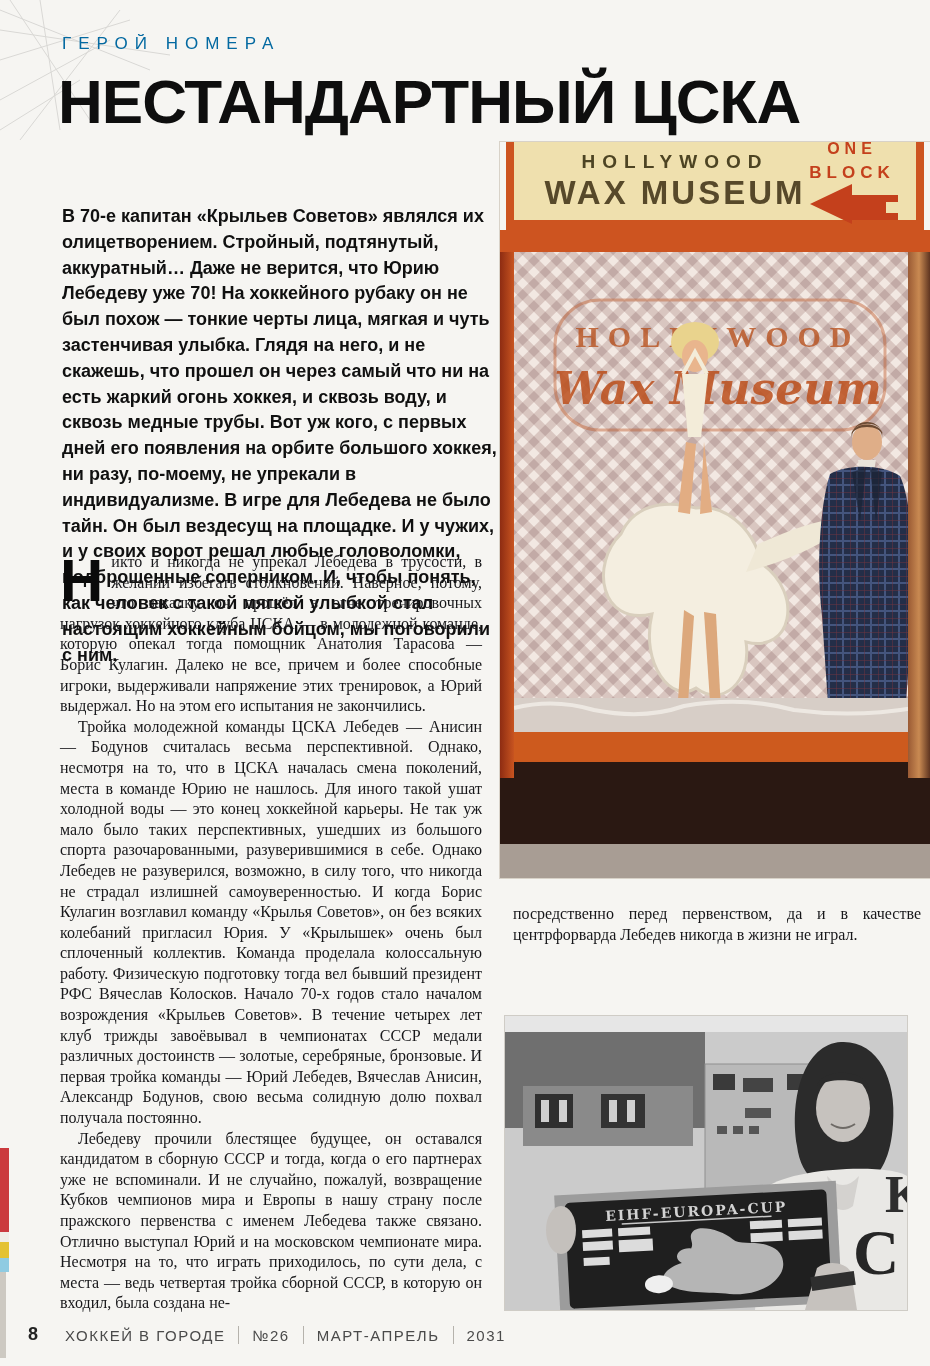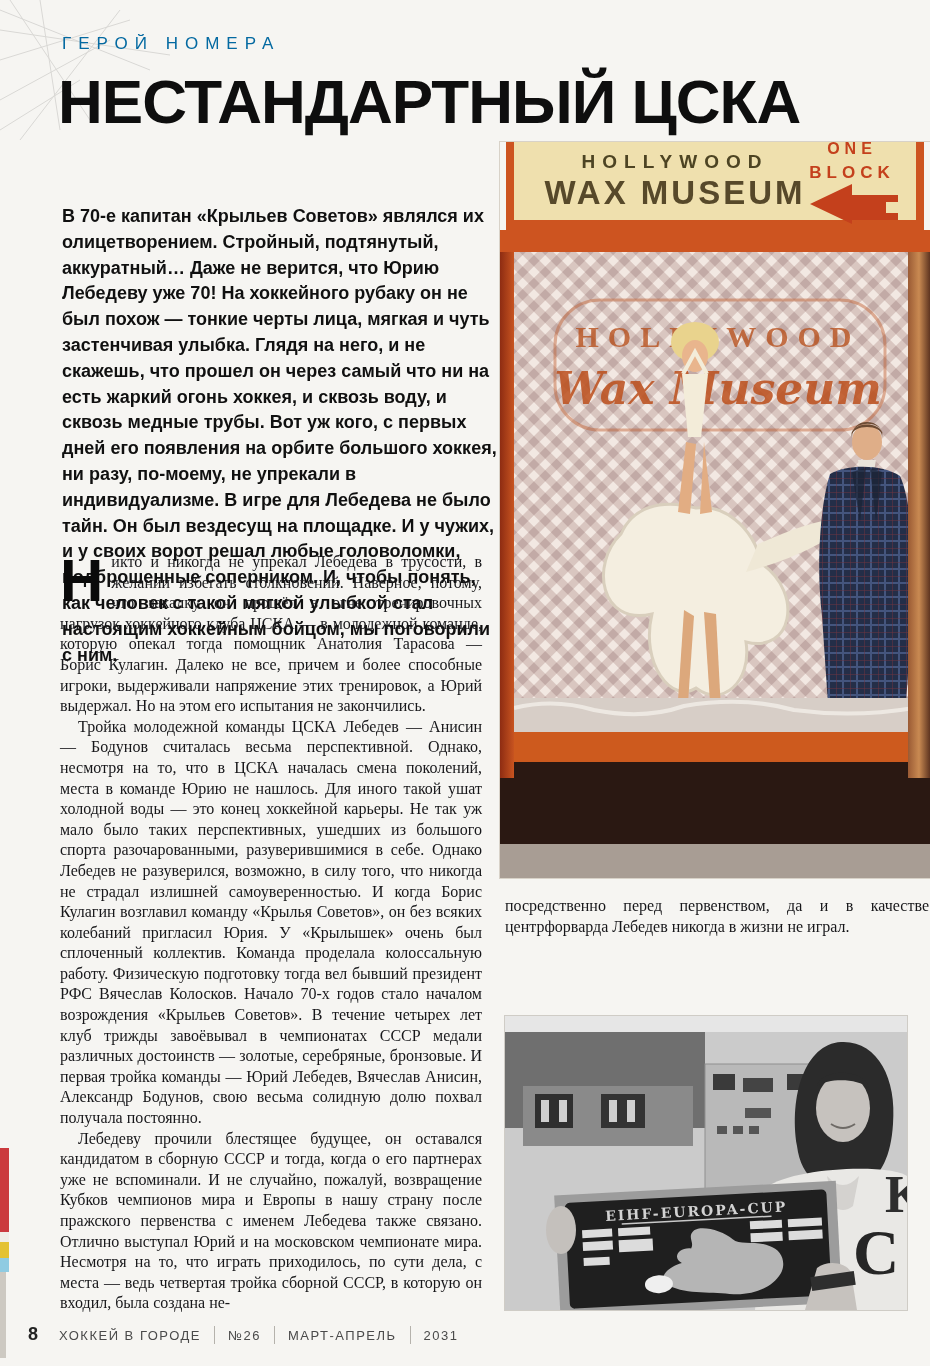--- a/index.html
+++ b/index.html
@@ -18,34 +18,34 @@
         font-weight:bold;color:#101010;}
 
   .body-serif{font-family:"Liberation Serif",serif;font-size:16px;line-height:20.6px;
               text-align:justify;color:#17171a;}
   .col-left{left:60px;top:552px;width:422px;}
   .col-left p{margin:0;}
   .col-left p.ind{text-indent:18px;}
   .dropcap{float:left;font-family:"Liberation Sans",sans-serif;font-weight:900;
            font-size:60px;line-height:50px;color:#0a0a0a;margin:4px 8px 0 0;}
   .col-right-text{left:505px;top:896px;width:424px;}
-  .col-right-text p{margin:0;}
+  .col-right-text p{margin:8px;}
   .col-right-text p.ind{text-indent:18px;}
 
   .photo1{left:500px;top:142px;width:430px;height:736px;box-shadow:0 0 0 1px #d8d2c8;}
   .photo2{left:505px;top:1016px;width:402px;height:294px;box-shadow:0 0 0 1px #cfccc6;}
   .photo1 svg,.photo2 svg{display:block;}
 
   .edge-strip{left:0;top:1148px;width:9px;height:210px;}
   .edge-strip div{width:100%;}
 
   .footer{left:0;top:1322px;width:930px;height:30px;}
   .footer .pagenum{position:absolute;left:28px;top:2px;font-size:18px;font-weight:bold;color:#222;}
-  .footer .items{position:absolute;left:59px;top:4px;display:flex;align-items:center;
-                 font-size:13px;letter-spacing:1.5px;color:#4a4a4a;}
+  .footer .items{position:absolute;left:65px;top:4px;display:flex;align-items:center;
+                 font-size:15px;letter-spacing:1.5px;color:#4a4a4a;}
   .footer .items .sep{width:1px;height:18px;background:#b5b2ac;margin:0 13px;}
   .webs{left:0;top:0;}
 </style>
 </head>
 <body>
 
 <div class="page">
 
   <svg class="abs webs" width="220" height="150">
     <g stroke="#d9d8d5" stroke-width="1" fill="none">

